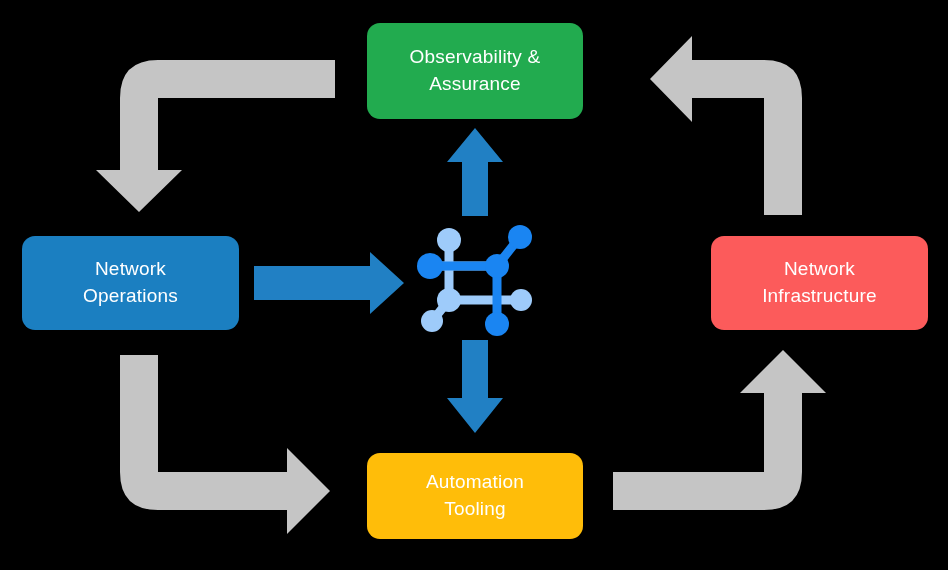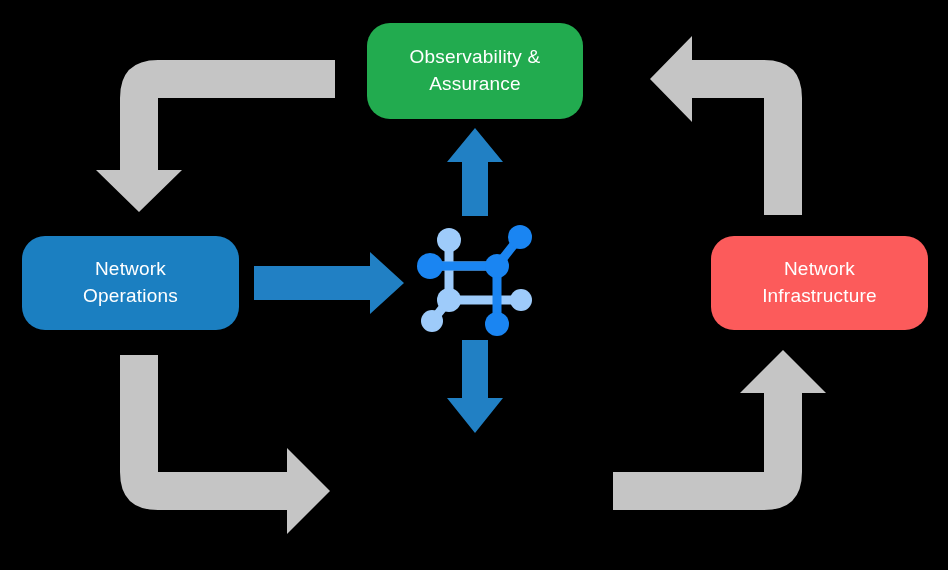--- a/index.html
+++ b/index.html
@@ -19,21 +19,21 @@
     width: 948px;
     height: 570px;
     background: #000000;
   }
   .node-box {
     position: absolute;
     display: flex;
     align-items: center;
     justify-content: center;
     text-align: center;
-    border-radius: 23px;
+    border-radius: 13px;
     color: #ffffff;
     font-size: 19px;
     line-height: 1.42;
     font-weight: 400;
     letter-spacing: 0.2px;
     box-sizing: border-box;
     padding: 8px 10px;
     white-space: pre-line;
   }
   #box-observability {
@@ -128,14 +128,18 @@
   <div class="node-box" id="box-network-operations">
     <span>Network
 Operations</span>
   </div>
 
   <div class="node-box" id="box-network-infrastructure">
     <span>Network
 Infrastructure</span>
   </div>
 
+  <div class="node-box" id="box-automation-tooling">
+    <span>Automation
+Tooling</span>
+  </div>
 
 </div>
 
 </body></html>

